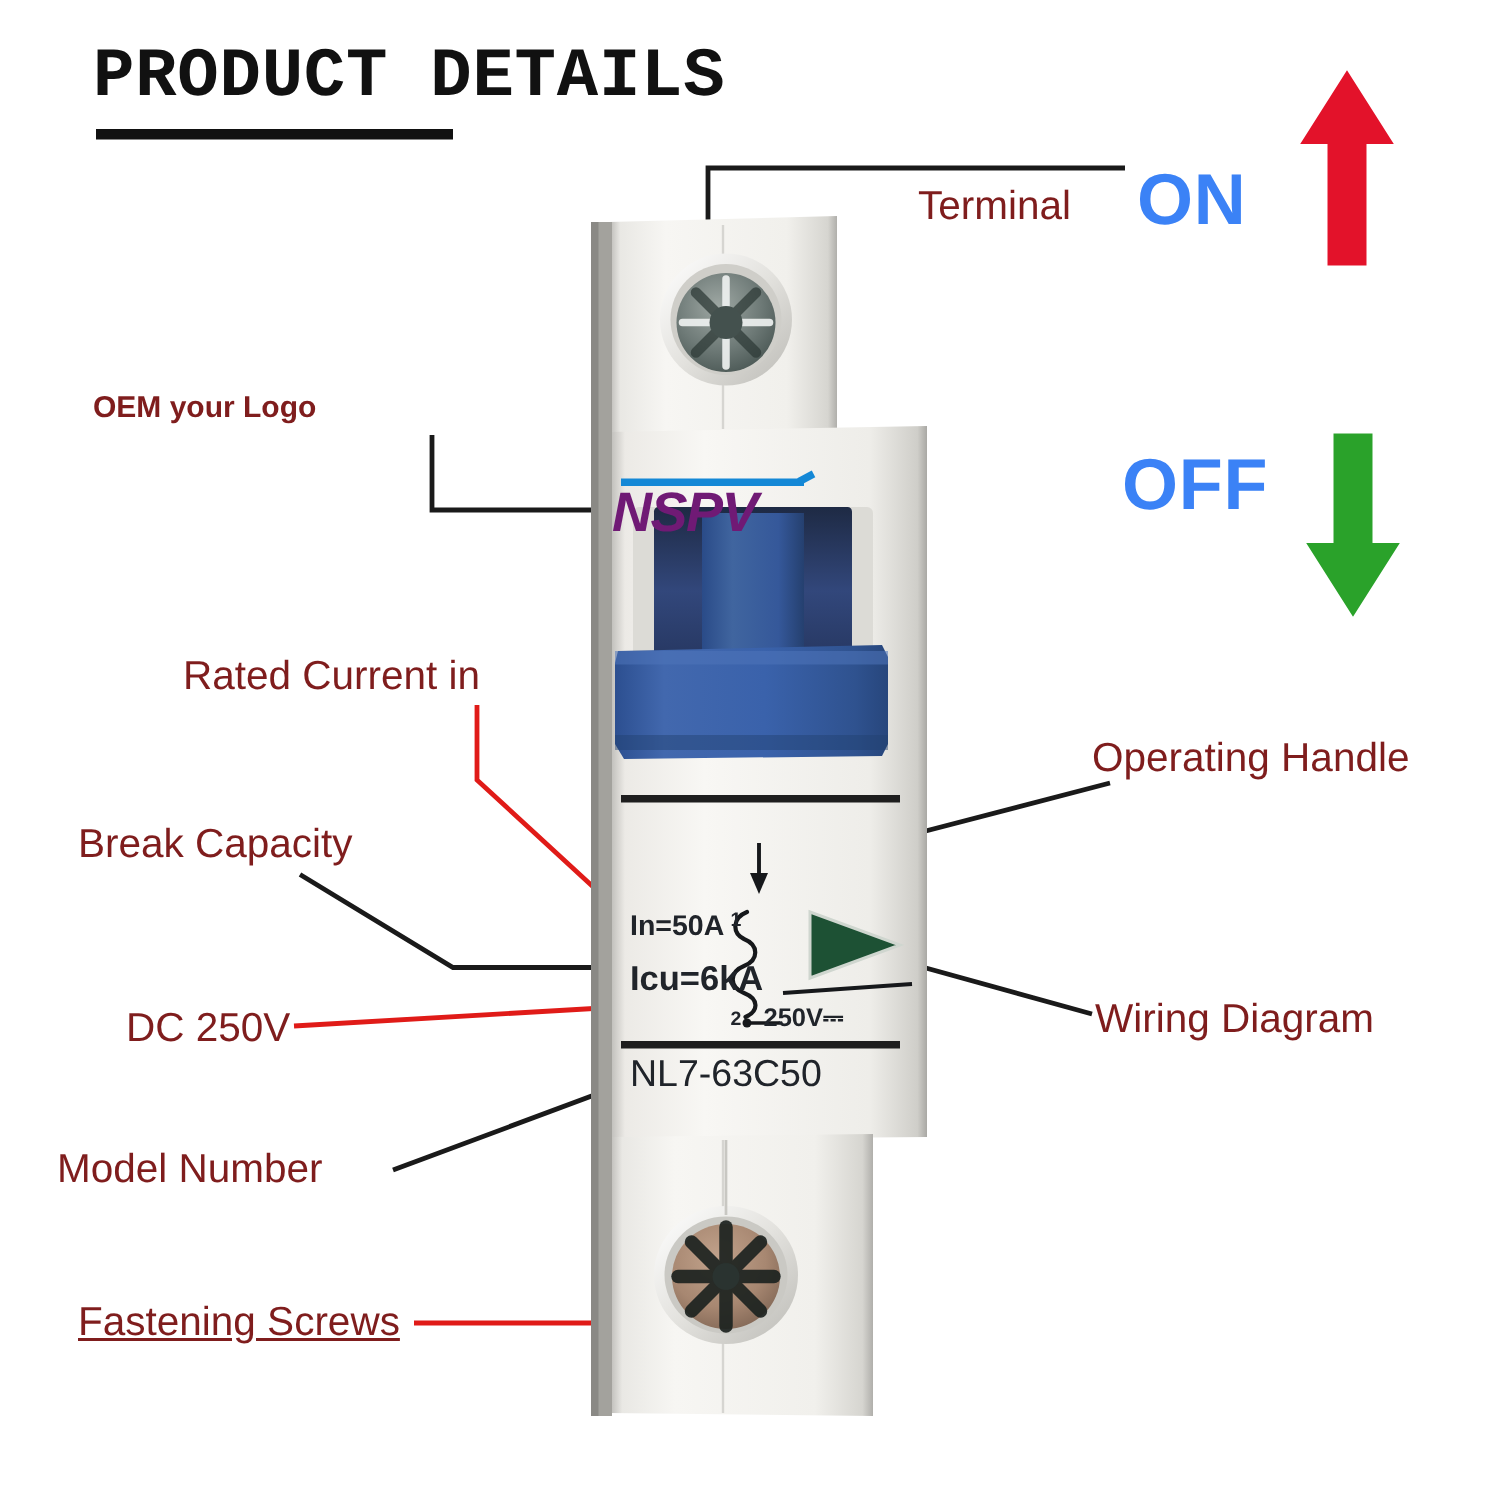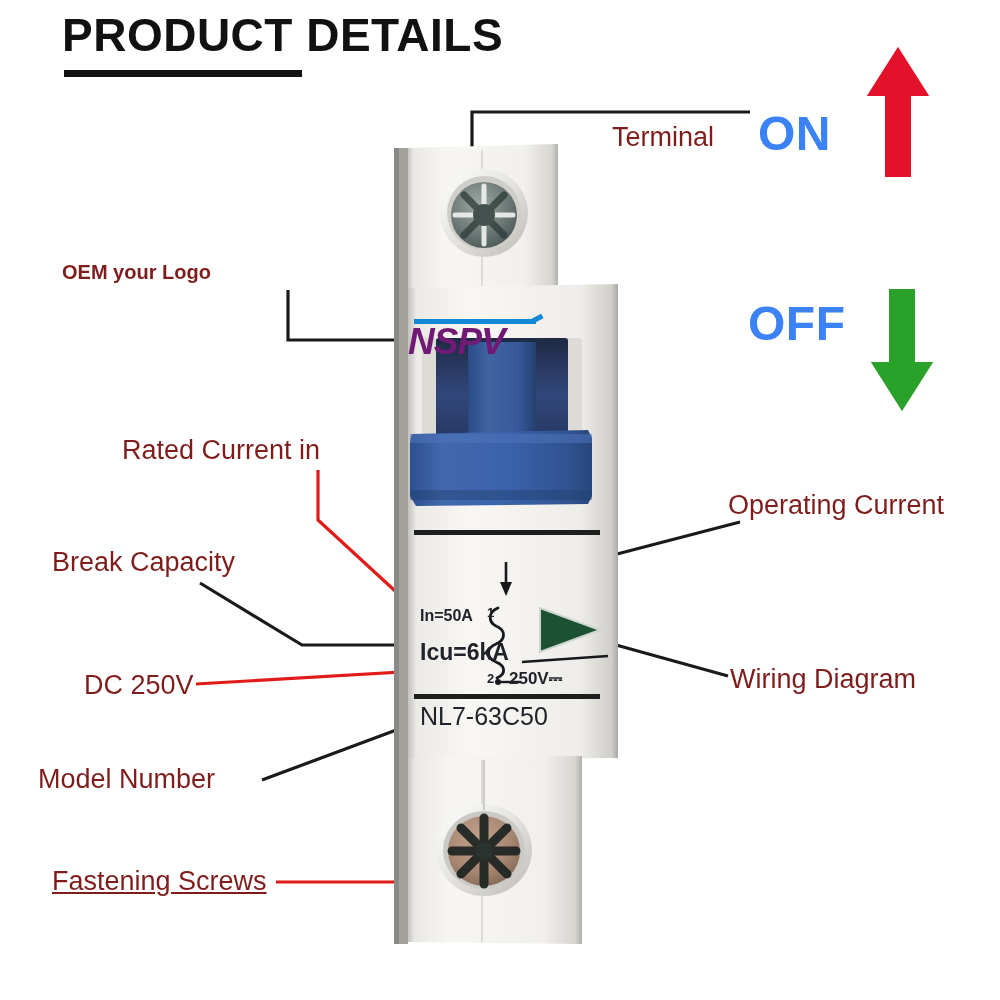--- a/index.html
+++ b/index.html
@@ -17,21 +17,22 @@
     width: 1000px;
     height: 1000px;
     background: #ffffff;
     overflow: hidden;
   }
 
   
   #title-block {
     position: absolute;
     left: 62px;
-    top: 12px;
+    top: 28px;
+    font-family: Liberation Mono, monospace;
   }
   #page-title {
     font-size: 46px;
     font-weight: 700;
     letter-spacing: 0.5px;
     color: #111111;
     line-height: 1;
     white-space: nowrap;
   }
   #title-underline {
@@ -90,21 +91,21 @@
   }
   #device svg { display: block; }
 
   .dev-text {
     position: absolute;
     color: #20242a;
     font-weight: 700;
     white-space: nowrap;
     line-height: 1;
   }
-  #spec-in   { left: 28px; top: 470px; font-size: 16px; }
+  #spec-in   { left: 28px; top: 470px; font-size: 19px; }
   #spec-icu  { left: 28px; top: 503px; font-size: 23px; }
   #spec-volt { left: 117px; top: 532px; font-size: 17px; }
   #term-1    { left: 95px; top: 468px; font-size: 13px; }
   #term-2    { left: 95px; top: 534px; font-size: 13px; }
   #model-no  { left: 28px; top: 566px; font-size: 25px; font-weight: 400; }
 
   #logo-nspv {
     position: absolute;
     left: 16px;
     top: 185px;
@@ -171,21 +172,21 @@
   <div class="callout" style="left:122px; top:437px;">Rated Current in</div>
 
   <div class="callout" style="left:52px; top:549px;">Break Capacity</div>
 
   <div class="callout" style="left:84px; top:672px;">DC 250V</div>
 
   <div class="callout" style="left:38px; top:766px;">Model Number</div>
 
   <div class="callout" style="left:52px; top:868px;text-decoration:underline;">Fastening Screws</div>
 
-  <div class="callout" style="left:728px; top:492px;">Operating Current</div>
+  <div class="callout" style="left:728px; top:492px;">Operating Handle</div>
 
   <div class="callout" style="left:730px; top:666px;">Wiring Diagram</div>
 
   <div class="state-word" id="on-word">ON</div>
   <svg class="arrow-svg" id="on-arrow" width="72" height="140" viewBox="0 0 72 140">
     <polygon points="36,3 69,55 50,55 50,136 22,136 22,55 3,55" fill="#e3122a" stroke="#ffffff" stroke-width="2"></polygon>
   </svg>
 
   <div class="state-word" id="off-word">OFF</div>
   <svg class="arrow-svg" id="off-arrow" width="72" height="132" viewBox="0 0 72 132">

